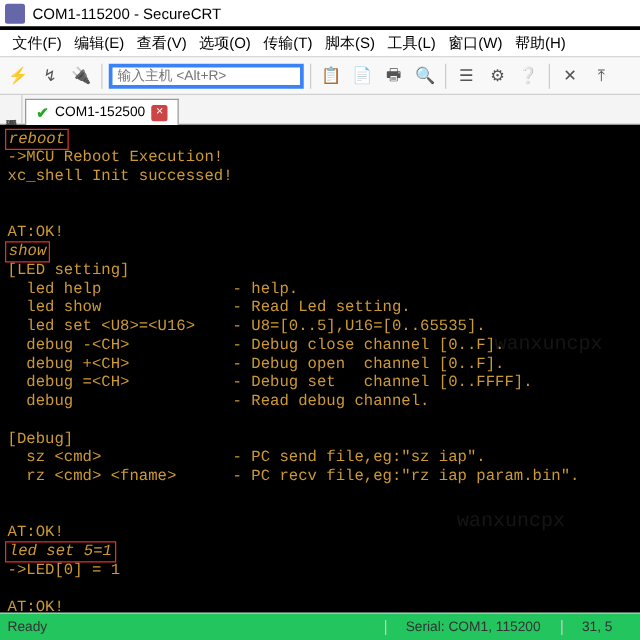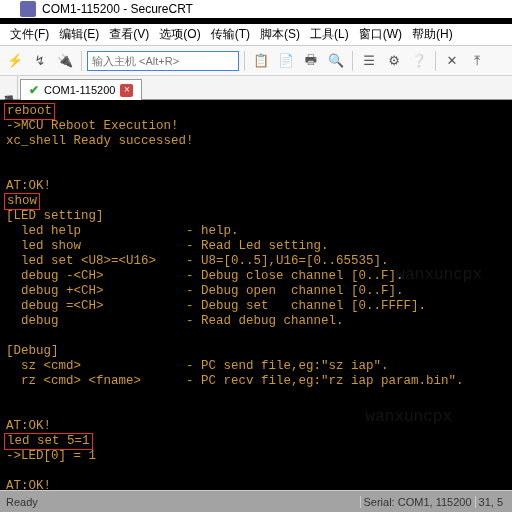--- a/index.html
+++ b/index.html
@@ -1,35 +1,35 @@
 <!DOCTYPE html>
 <html><head>
 <meta charset="utf-8">
 <style>
 * { margin:0; padding:0; box-sizing:border-box; }
 body { width:512px; height:512px; font-family:"Microsoft YaHei",Arial,sans-serif; font-size:12px; background:#fff; overflow:hidden; display:flex; flex-direction:column; }
-.titlebar { height:24px; background:#fff; border-bottom:6px solid #000000; display:flex; align-items:center; padding:0 20px; }
+.titlebar { height:24px; background:#fff; border-bottom:3px solid #000000; display:flex; align-items:center; padding:0 4px; }
 .titlebar .icon { width:16px; height:16px; background:#66a; border-radius:2px; margin-right:6px; }
 .menubar { height:22px; display:flex; align-items:center; padding:0 6px; gap:2px; border-bottom:1px solid #ccc; }
 .menubar span { padding:1px 4px; cursor:pointer; }
 .toolbar { height:30px; display:flex; align-items:center; padding:0 4px; gap:3px; border-bottom:1px solid #d0d0d0; background:#f8f8f8; }
 .tbtn { width:22px; height:22px; border:1px solid transparent; display:flex; align-items:center; justify-content:center; font-size:13px; color:#555; border-radius:2px; }
 .tsep { width:1px; height:20px; background:#ccc; margin:0 2px; }
-.hostinput { flex:0 0 140px; height:20px; border:1px solid #3b82f6; padding:0 4px; font-size:11px; color:#888; background:#fff; }
+.hostinput { flex:0 0 140px; height:20px; border:3px solid #3b82f6; padding:0 4px; font-size:11px; color:#888; background:#fff; }
 .tabbar { height:24px; display:flex; align-items:flex-end; padding-left:20px; background:#f4f4f4; border-bottom:1px solid #999; position:relative; }
 .sidetab { position:absolute; left:0; top:0; width:18px; height:100%; writing-mode:vertical-rl; font-size:9px; color:#444; display:flex; align-items:center; justify-content:center; border-right:1px solid #ccc; }
 .tab { height:21px; background:#fff; border:1px solid #999; border-bottom:none; padding:0 8px; display:flex; align-items:center; gap:5px; font-size:11px; margin-bottom:-1px; }
 .tab .chk { color:#2a2; font-weight:bold; font-size:12px; }
 .tab .x { width:13px; height:13px; background:#c44; color:#fff; display:flex; align-items:center; justify-content:center; font-size:10px; line-height:1; border-radius:2px; }
 .terminal { flex:1; background:#000; color:#cc9933; font-family:"Consolas","Courier New",monospace; font-size:12.5px; line-height:15px; padding:4px 6px; white-space:pre; overflow:hidden; position:relative; }
-.terminal .hl { border:1.5px solid #e03030; display:inline-block; padding:0 2px; margin:-2px; }
+.terminal .hl { border:1.5px solid #e03030; display:inline-block; padding:0 2px; margin:-2px;font-style:italic; }
 .terminal .wm { position:absolute; opacity:0.15; color:#888; font-size:16px; pointer-events:none; }
-.statusbar { height:22px; border-top:1px solid #ccc; background:#a3a3a3; display:flex; align-items:center; font-size:11px; color:#333; padding:0 6px;text-align:right; }
+.statusbar { height:22px; border-top:1px solid #ccc; background:#22c55e; display:flex; align-items:center; font-size:11px; color:#333; padding:0 6px;text-align:right; }
 .statusbar .sp { flex:1; }
-.statusbar .cell { padding:0 3px; border-left:1px solid #ccc; }
+.statusbar .cell { padding:0 16px; border-left:1px solid #ccc; }
 </style>
 </head>
 <body>
 
 <div class="titlebar">
   <div class="icon"></div>
   <span>COM1-115200 - SecureCRT</span>
 </div>
 
 <div class="menubar">
@@ -61,28 +61,28 @@
   <div class="tbtn">❔</div>
   <div class="tsep"></div>
   <div class="tbtn">✕</div>
   <div class="tbtn">⤒</div>
 </div>
 
 <div class="tabbar">
   <div class="sidetab">会话管理器</div>
   <div class="tab">
     <span class="chk">✔</span>
-    <span>COM1-115200</span>
+    <span>COM1-152500</span>
     <span class="x">×</span>
   </div>
 </div>
 
 <div class="terminal"><span class="hl">reboot</span>
 <span>-&gt;MCU Reboot Execution!</span>
-<span>xc_shell Ready successed!</span>
+<span>xc_shell Init successed!</span>
 <span></span>
 <span></span>
 <span>AT:OK!</span>
 <span class="hl">show</span>
 <span>[LED setting]</span>
 <span>  led help              - help.</span>
 <span>  led show              - Read Led setting.</span>
 <span>  led set &lt;U8&gt;=&lt;U16&gt;    - U8=[0..5],U16=[0..65535].</span>
 <span>  debug -&lt;CH&gt;           - Debug close channel [0..F].</span>
 <span>  debug +&lt;CH&gt;           - Debug open  channel [0..F].</span>

